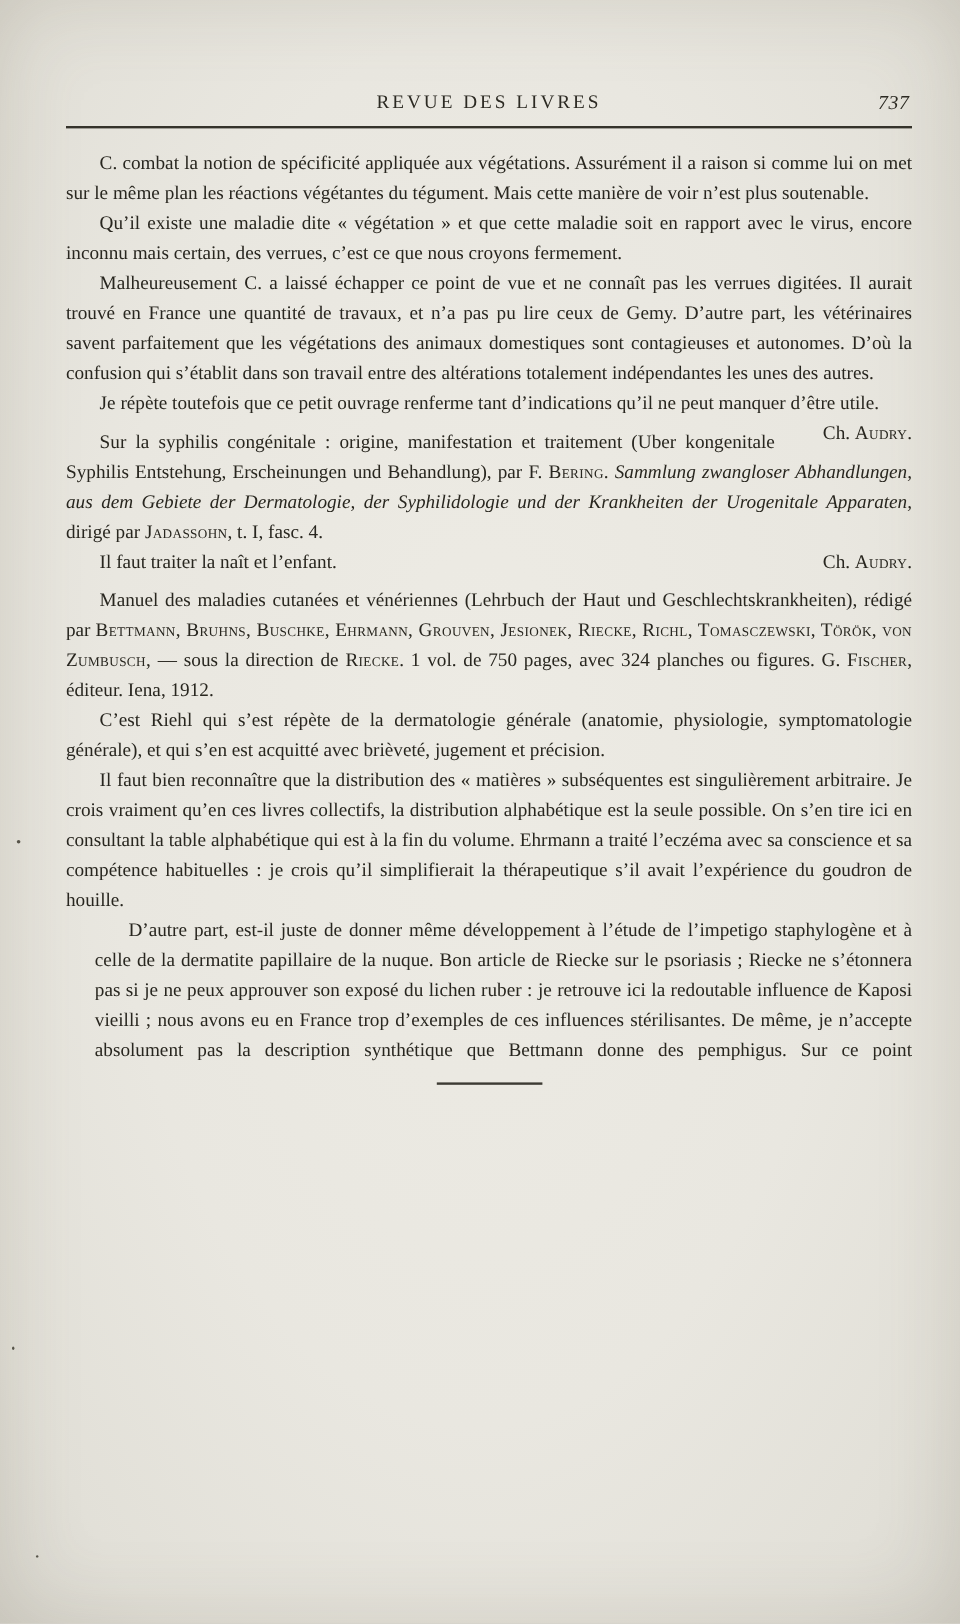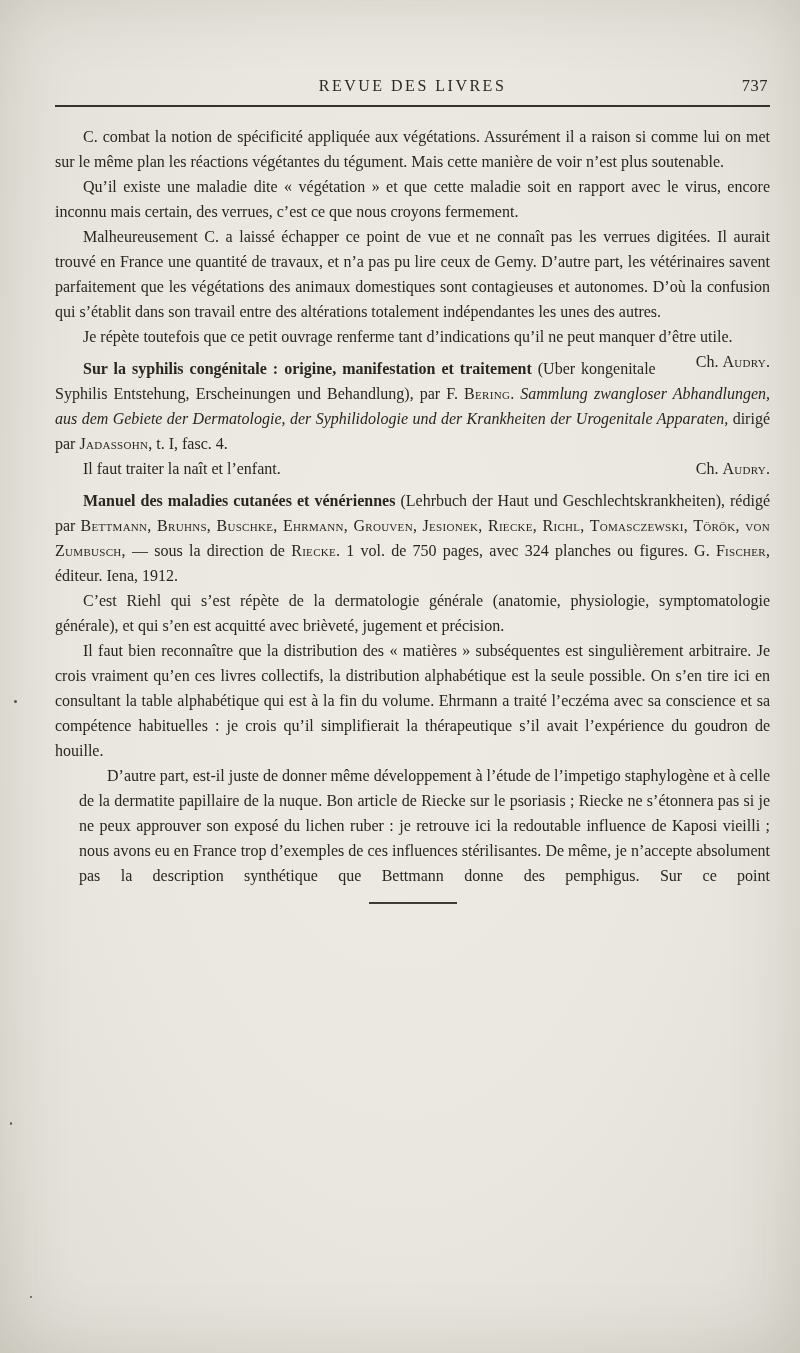--- a/index.html
+++ b/index.html
@@ -6,21 +6,21 @@
     margin: 0;
     padding: 0;
     background: #d8d6cf;
   }
   .page {
     position: relative;
     width: 800px;
     height: 1353px;
     box-sizing: border-box;
     margin: 0 auto;
-    padding: 76px 30px 0 55px;
+    padding: 76px 40px 0 55px;
     background: radial-gradient(ellipse at 50% 45%, #edebe4 0%, #e9e7e0 55%, #e2e0d8 85%, #d9d7cf 100%);
     box-shadow: inset 0 0 70px rgba(110, 100, 80, 0.18);
     font-family: "Liberation Serif", "DejaVu Serif", serif;
     color: #28261f;
     overflow: hidden;
   }
   .header {
     position: relative;
     text-align: center;
     font-size: 16px;
@@ -28,39 +28,40 @@
     color: #2c2a23;
     height: 20px;
     line-height: 20px;
   }
   .page-number {
     position: absolute;
     right: 2px;
     top: 0;
     letter-spacing: 0.5px;
     font-size: 16.5px;
+    font-style: italic;
   }
   .header-rule {
     border-bottom: 2px solid #35332b;
     margin-top: 9px;
     margin-bottom: 17px;
   }
   .body-text {
     font-size: 16px;
     line-height: 25px;
     text-align: justify;
   }
   p.para {
     margin: 0;
     padding: 0;
   }
   p.indent { text-indent: 28px; }
   p.section-start { margin-top: 7px; }
   p.continues { text-align-last: justify; margin-left: 24px; }
-  .b { font-weight: bold; }
+  .b { font-weight: normal; }
   .i { font-style: italic; }
   .sc { font-variant: small-caps; letter-spacing: 0.3px; }
   .signature { float: right; padding-left: 12px; }
   .footer-rule {
     width: 88px;
     border-bottom: 2px solid #3d3b33;
     margin: 14px auto 0 auto;
   }
   .speck {
     position: absolute;

